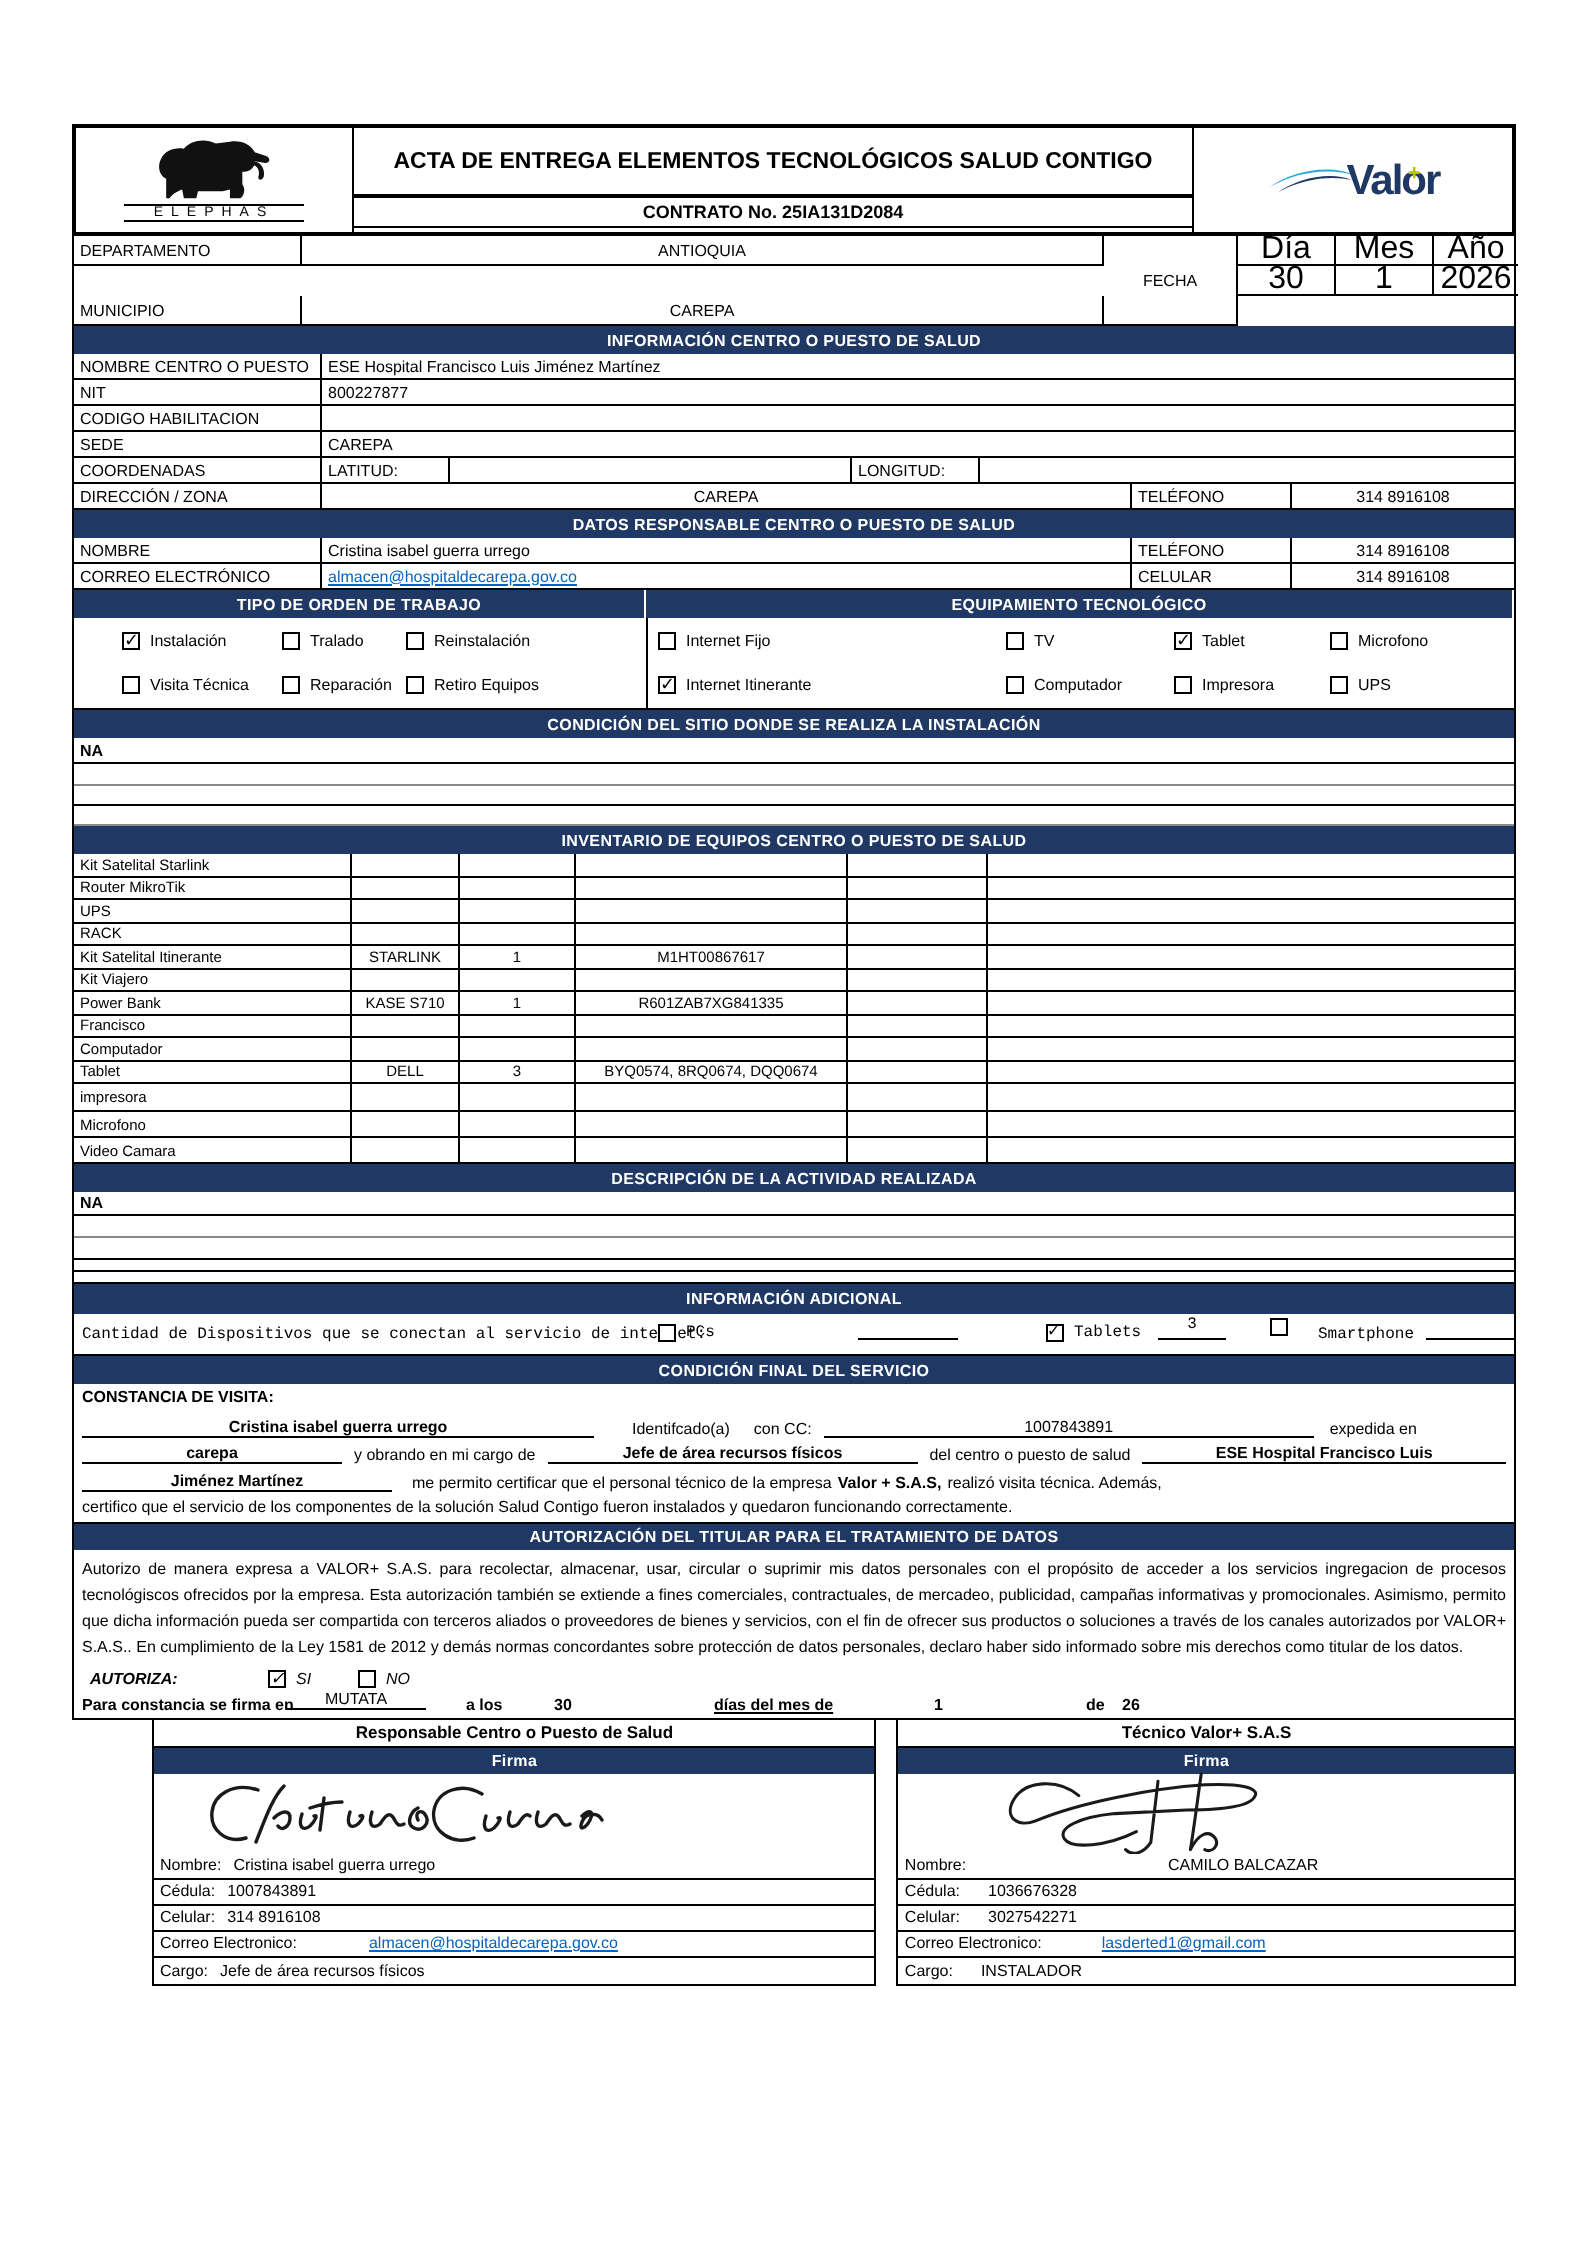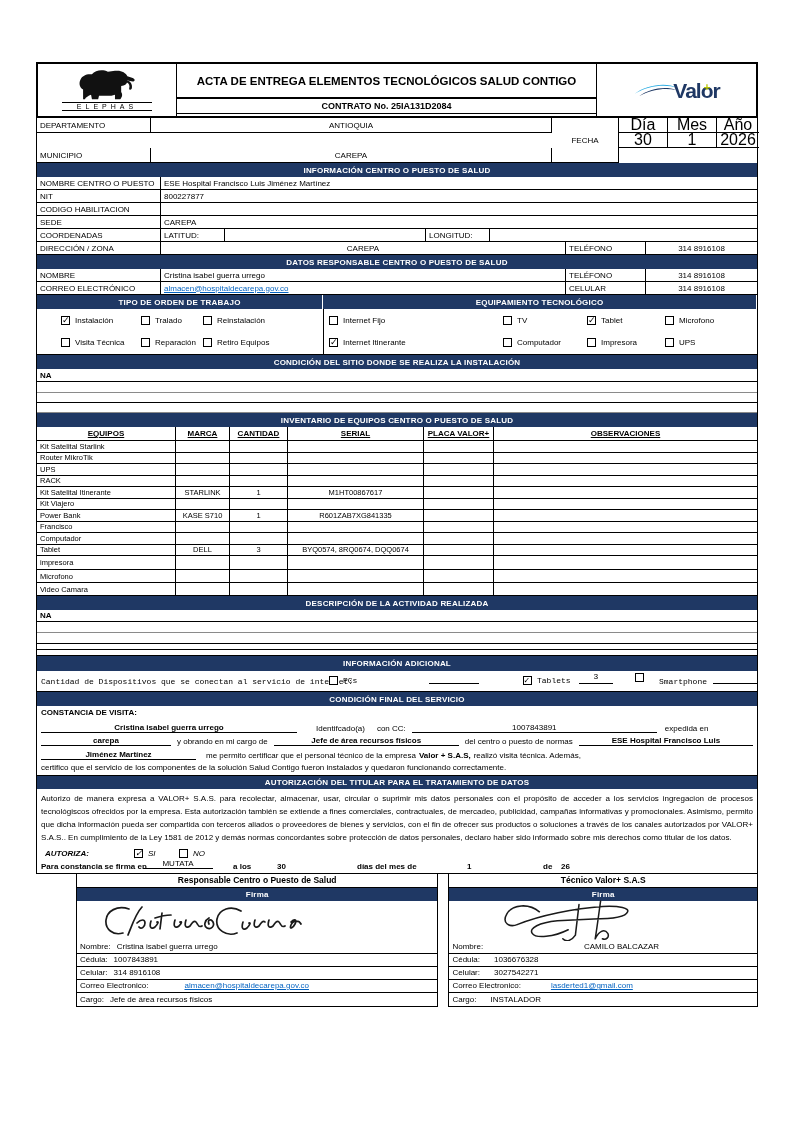--- a/index.html
+++ b/index.html
@@ -248,28 +248,20 @@
           </div>
     </div>
 
     <div class="bar">CONDICIÓN DEL SITIO DONDE SE REALIZA LA INSTALACIÓN</div>
     <div class="narow">NA</div>
     <div class="emptyrow bb-g"></div>
     <div class="emptyrow bb-k" style="height:10px"></div>
     <div class="emptyrow bb-g" style="height:10px"></div>
 
     <div class="bar">INVENTARIO DE EQUIPOS CENTRO O PUESTO DE SALUD</div>
-    <div class="frow g-inv inv-h">
-      <div class="cell">EQUIPOS</div>
-      <div class="cell">MARCA</div>
-      <div class="cell">CANTIDAD</div>
-      <div class="cell">SERIAL</div>
-      <div class="cell">PLACA VALOR+</div>
-      <div class="cell">OBSERVACIONES</div>
-    </div>
     <div class="frow g-inv inv-r">
           <div class="cell">Kit Satelital Starlink</div>
           <div class="cell ctr"></div>
           <div class="cell ctr"></div>
           <div class="cell ctr"></div>
           <div class="cell ctr"></div>
           <div class="cell"></div>
         </div>
     <div class="frow g-inv inv-r">
           <div class="cell">Router MikroTik</div>
@@ -400,21 +392,21 @@
         <span class="blank b" style="width:256px;">Cristina isabel guerra urrego</span>
         <span style="margin-left:19px;">Identifcado(a)</span>
         <span style="margin-left:12px;">con  CC:</span>
         <span class="blank" style="width:245px; margin-left:6px;">1007843891</span>
         <span style="margin-left:8px;">expedida en</span>
       </div>
       <div class="c-line">
         <span class="blank b" style="width:130px;">carepa</span>
         <span style="margin-left:6px;">y obrando en mi cargo de</span>
         <span class="blank b" style="width:185px; margin-left:6px;">Jefe de área recursos físicos</span>
-        <span style="margin-left:6px;">del centro o puesto de normas</span>
+        <span style="margin-left:6px;">del centro o puesto de salud</span>
         <span class="blank b" style="flex:1; margin-left:6px;">ESE Hospital Francisco Luis</span>
       </div>
       <div class="c-line">
         <span class="blank b" style="width:155px;">Jiménez Martínez</span>
         <span style="margin-left:10px;">me permito certificar que el personal técnico de la empresa</span>
         <span class="b" style="margin-left:3px;">Valor + S.A.S,</span>
         <span style="margin-left:3px;">realizó visita técnica. Además,</span>
       </div>
       <div class="c-line" style="height:12px;">
         <span>certifico que el servicio de los componentes de la solución Salud Contigo fueron instalados y quedaron funcionando correctamente.</span>
@@ -432,21 +424,21 @@
       <span class="abs cbi" style="left:142px; top:2px; position:absolute;">
             <span class="cb"></span>
             <span>NO</span>
           </span>
     </div>
     <div class="para-row">
       <span class="abs b" style="left:4px; top:1px;">Para constancia se firma en</span>
       <span class="abs blankline" style="left:106px; top:-2px; width:70px;">MUTATA</span>
       <span class="abs b" style="left:196px; top:1px;">a los</span>
       <span class="abs b" style="left:240px; top:1px;">30</span>
-      <span class="abs b" style="left:320px; top:1px;">días del mes de</span>
+      <span class="abs b" style="left:320px; top:1px;text-decoration:underline;">días del mes de</span>
       <span class="abs b" style="left:430px; top:1px;">1</span>
       <span class="abs b" style="left:506px; top:1px;">de</span>
       <span class="abs b" style="left:524px; top:1px;">26</span>
     </div>
   </div>
 
   <div class="sig-wrap">
     <div class="sig-block" style="width:384px;">
       <div class="sig-title">Responsable Centro o Puesto de Salud</div>
       <div class="bar sig-firma">Firma</div>

